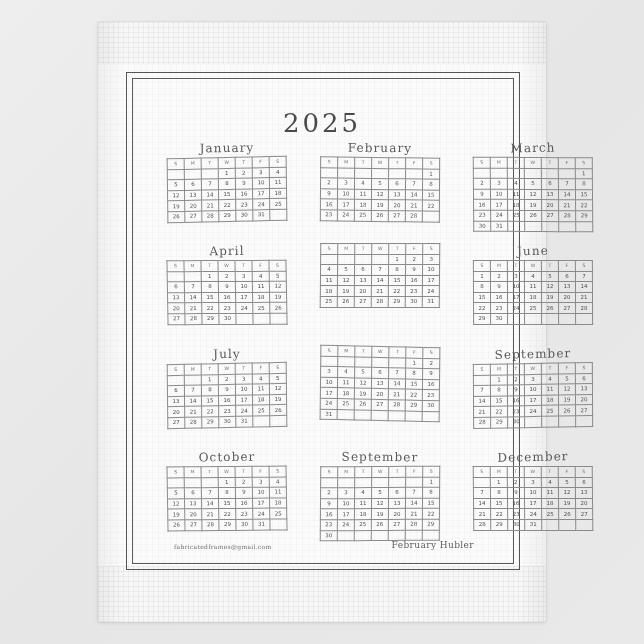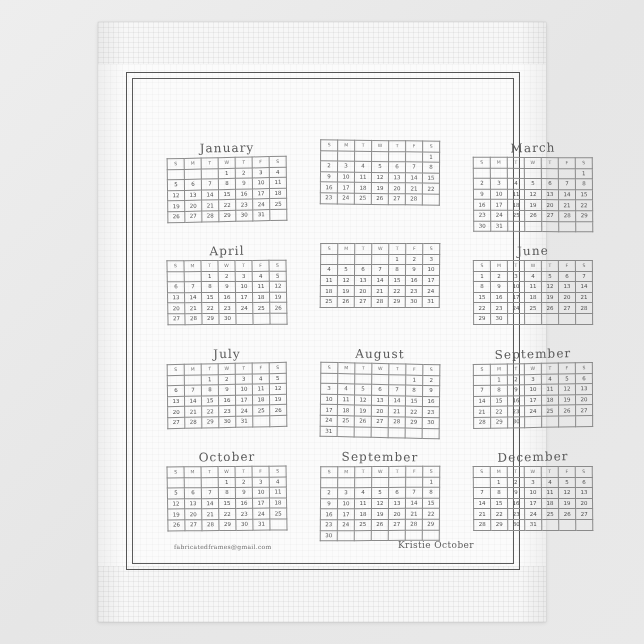--- a/index.html
+++ b/index.html
@@ -200,20 +200,21 @@
     <div class="weave top"></div>
     <div class="fabric"></div>
     <div class="weave bottom"></div>
     <div class="fold f1"></div>
     <div class="fold f2"></div>
 
     <div id="frame-outer"></div>
     <div id="frame-inner"></div>
 
     <div id="print">
+      <div id="year">2025</div>
       <div id="grid">
           <div class="month">
             <div class="month-name">January</div>
             <table class="cal">
               <thead>
                 <tr>
                   <th>S</th>
                   <th>M</th>
                   <th>T</th>
                   <th>W</th>
@@ -265,20 +266,21 @@
                   <td>28</td>
                   <td>29</td>
                   <td>30</td>
                   <td>31</td>
                   <td class="empty"></td>
                 </tr>
               </tbody>
             </table>
           </div>
           <div class="month">
+            <div class="month-name">February</div>
             <table class="cal">
               <thead>
                 <tr>
                   <th>S</th>
                   <th>M</th>
                   <th>T</th>
                   <th>W</th>
                   <th>T</th>
                   <th>F</th>
                   <th>S</th>
@@ -650,21 +652,20 @@
                   <td>29</td>
                   <td>30</td>
                   <td>31</td>
                   <td class="empty"></td>
                   <td class="empty"></td>
                 </tr>
               </tbody>
             </table>
           </div>
           <div class="month">
-            <div class="month-name">August</div>
             <table class="cal">
               <thead>
                 <tr>
                   <th>S</th>
                   <th>M</th>
                   <th>T</th>
                   <th>W</th>
                   <th>T</th>
                   <th>F</th>
                   <th>S</th>
@@ -984,17 +985,17 @@
                   <td>31</td>
                   <td class="empty"></td>
                   <td class="empty"></td>
                   <td class="empty"></td>
                 </tr>
               </tbody>
             </table>
           </div>
         </div>
       <div id="email">fabricatedframes@gmail.com</div>
-      <div id="signature">Kristie October</div>
+      <div id="signature">February Hubler</div>
     </div>
   </div>
 
 </div>
 
 </body></html>

